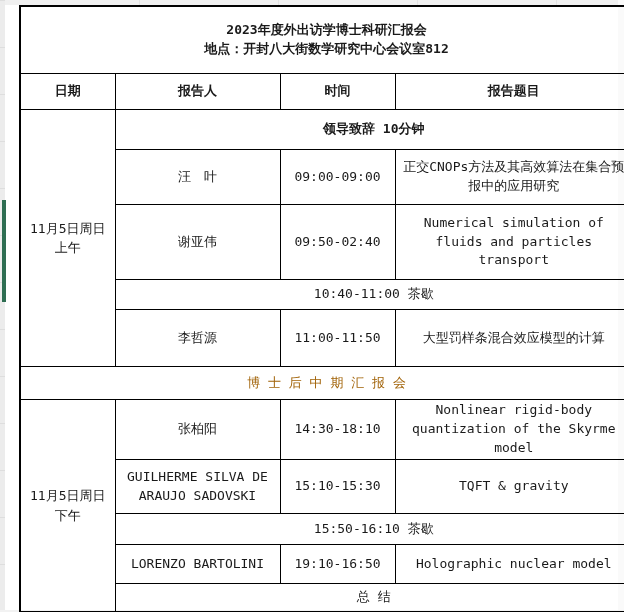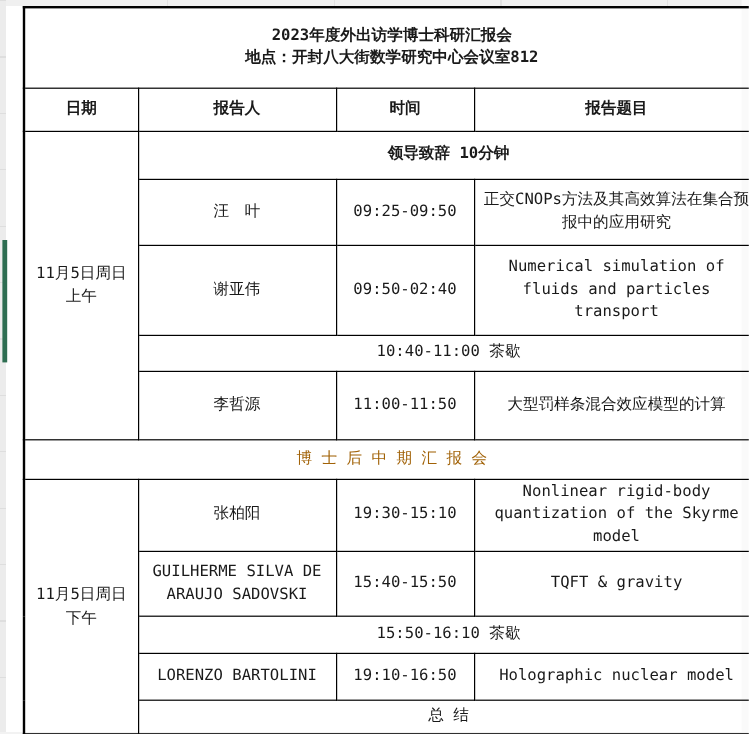--- a/index.html
+++ b/index.html
@@ -93,21 +93,21 @@
   <tr>
     <td rowspan="5" class="date-cell">
       <div>11月5日周日</div>
       <div>上午</div>
     </td>
     <td colspan="3" class="r-leader bold">领导致辞  10分钟</td>
   </tr>
 
   <tr>
     <td class="r-wang">汪　叶</td>
-    <td class="time-cell">09:25-09:50</td>
+    <td class="time-cell">09:00-09:00</td>
     <td class="topic-cell">正交CNOPs方法及其高效算法在集合预报中的应用研究</td>
   </tr>
 
   <tr>
     <td class="r-xie">谢亚伟</td>
     <td class="time-cell">09:50-02:40</td>
     <td class="topic-cell">Numerical simulation of fluids and particles transport</td>
   </tr>
 
   <tr>
@@ -123,27 +123,27 @@
   <tr>
     <td colspan="4" class="r-mid banner">博 士 后 中 期 汇 报 会</td>
   </tr>
 
   <tr>
     <td rowspan="5" class="date-cell">
       <div>11月5日周日</div>
       <div>下午</div>
     </td>
     <td class="r-zhang">张柏阳</td>
-    <td class="time-cell">19:30-15:10</td>
+    <td class="time-cell">14:30-18:10</td>
     <td class="topic-cell">Nonlinear rigid-body quantization of the Skyrme model</td>
   </tr>
 
   <tr>
     <td class="r-gui">GUILHERME SILVA DE ARAUJO SADOVSKI</td>
-    <td class="time-cell">15:40-15:50</td>
+    <td class="time-cell">15:10-15:30</td>
     <td class="topic-cell">TQFT &amp; gravity</td>
   </tr>
 
   <tr>
     <td colspan="3" class="r-break2">15:50-16:10 茶歇</td>
   </tr>
 
   <tr>
     <td class="r-lor">LORENZO BARTOLINI</td>
     <td class="time-cell">19:10-16:50</td>

